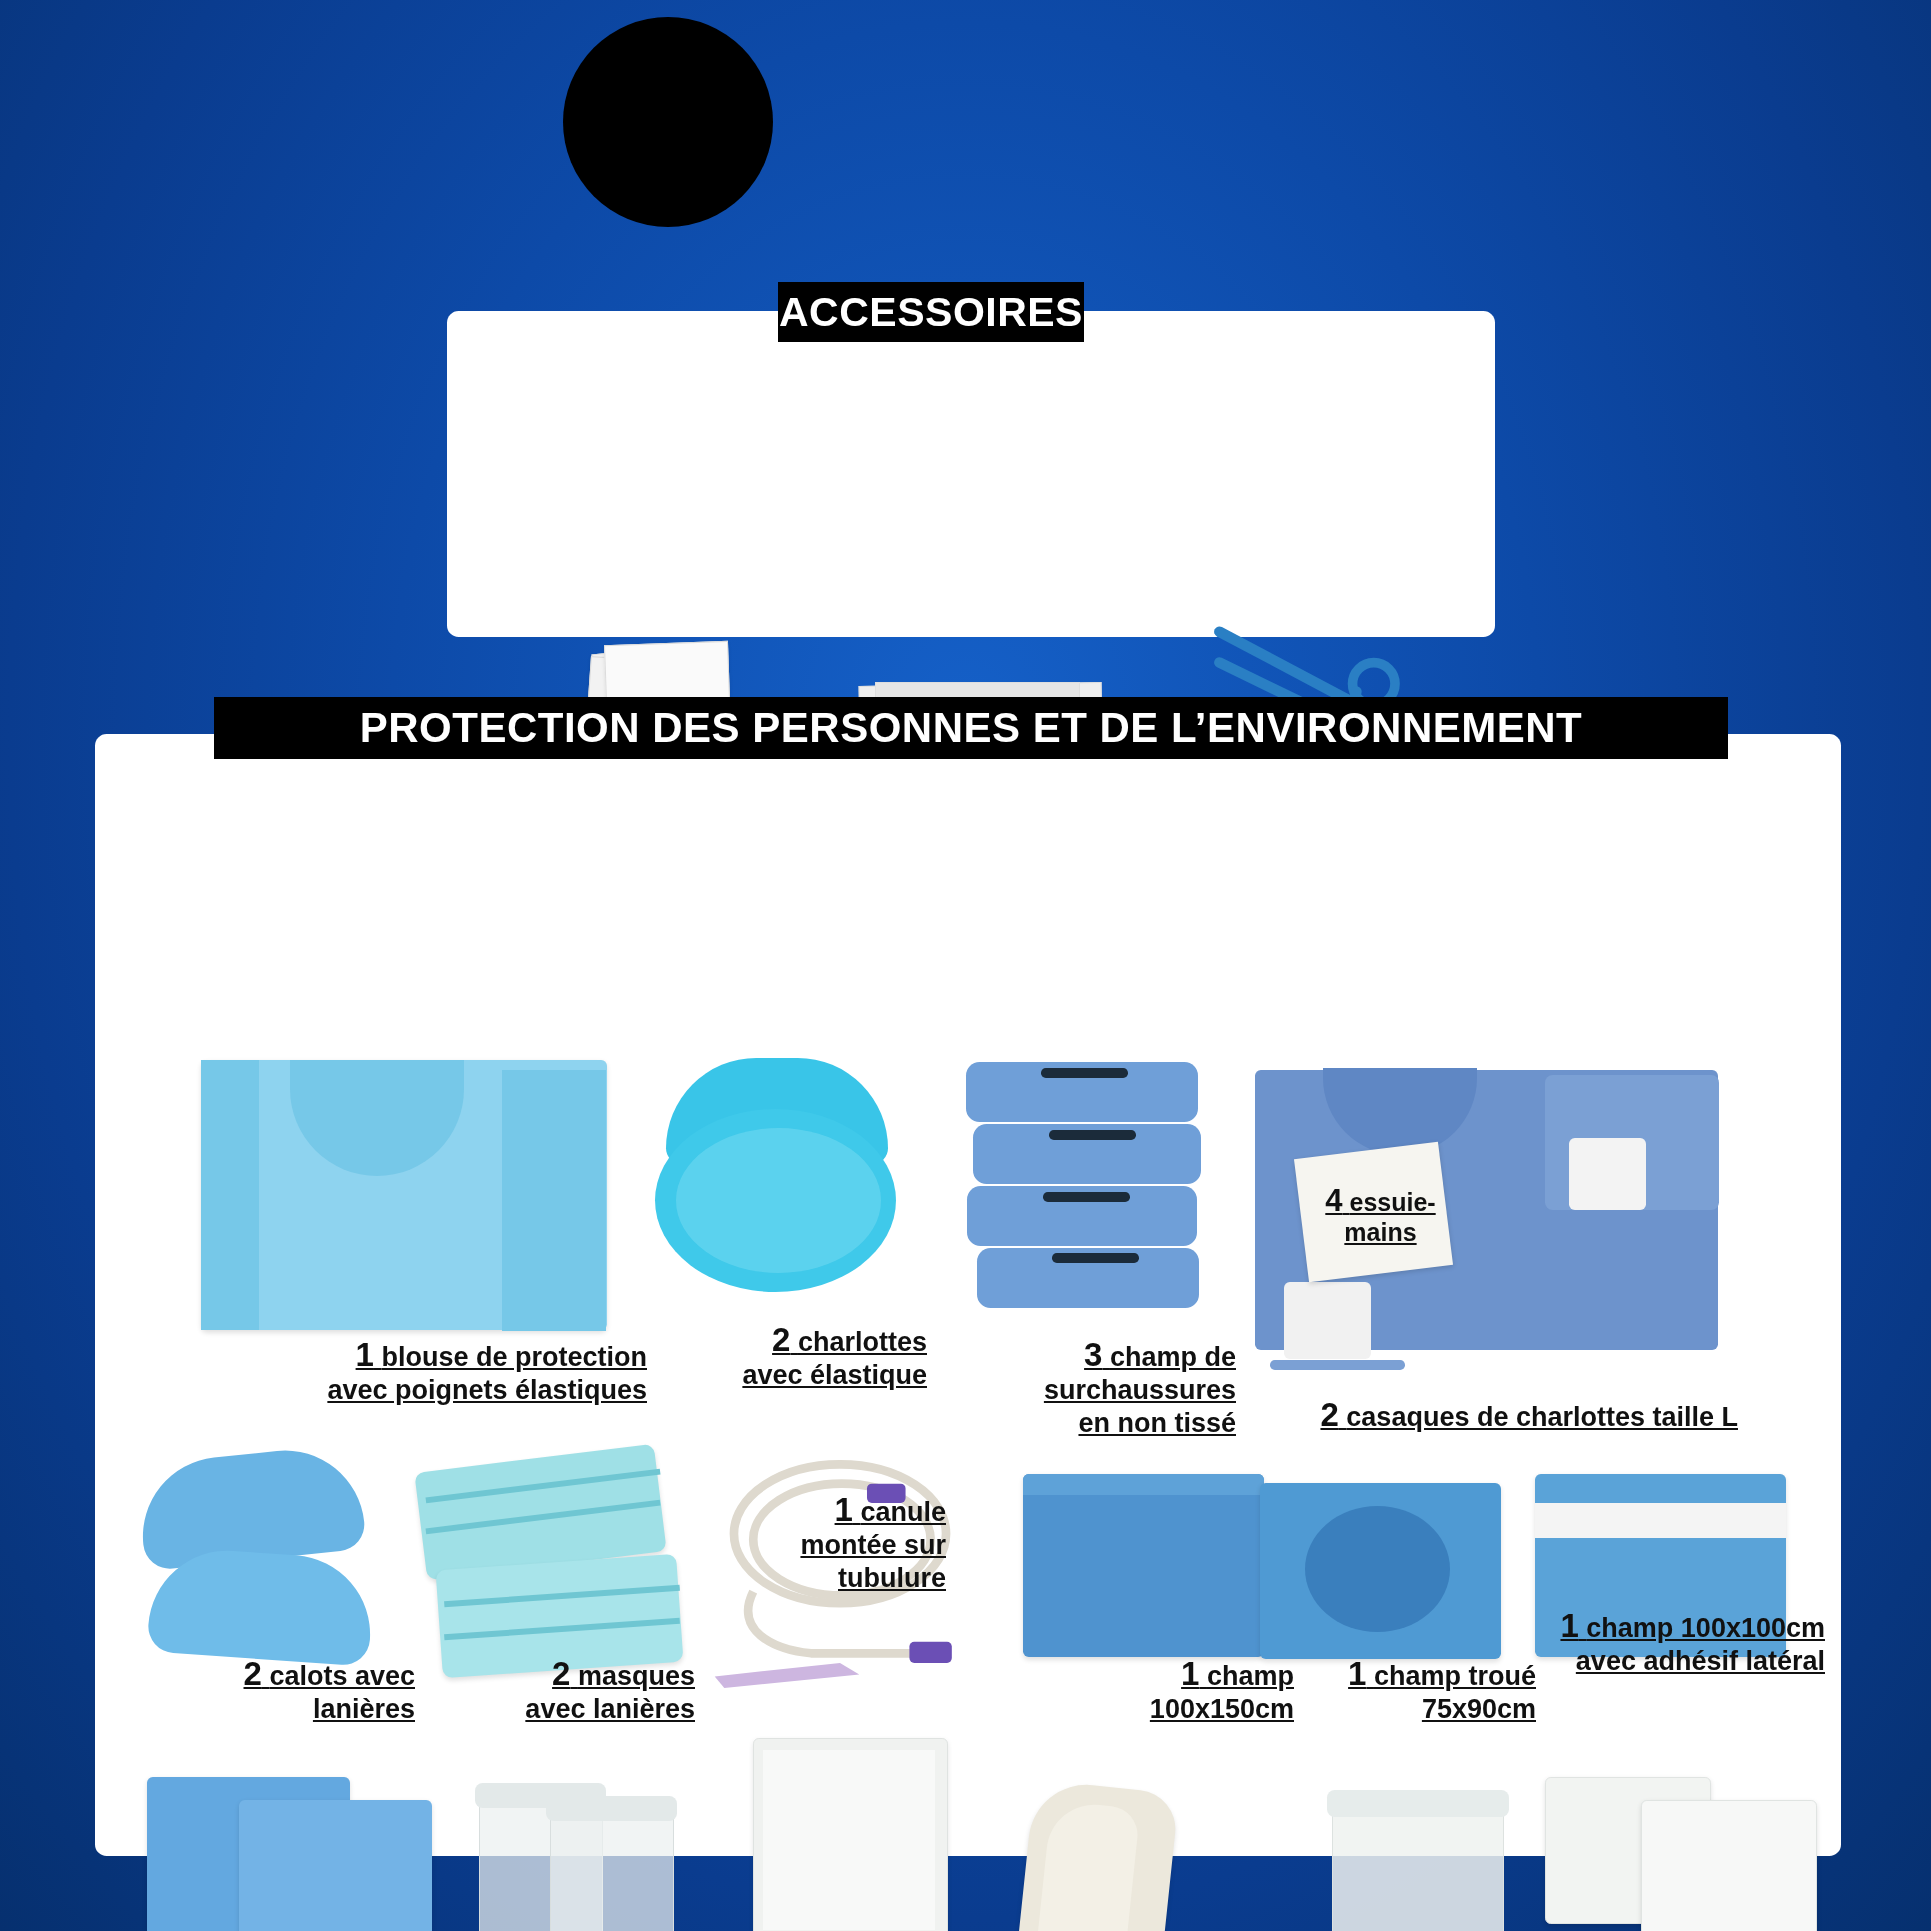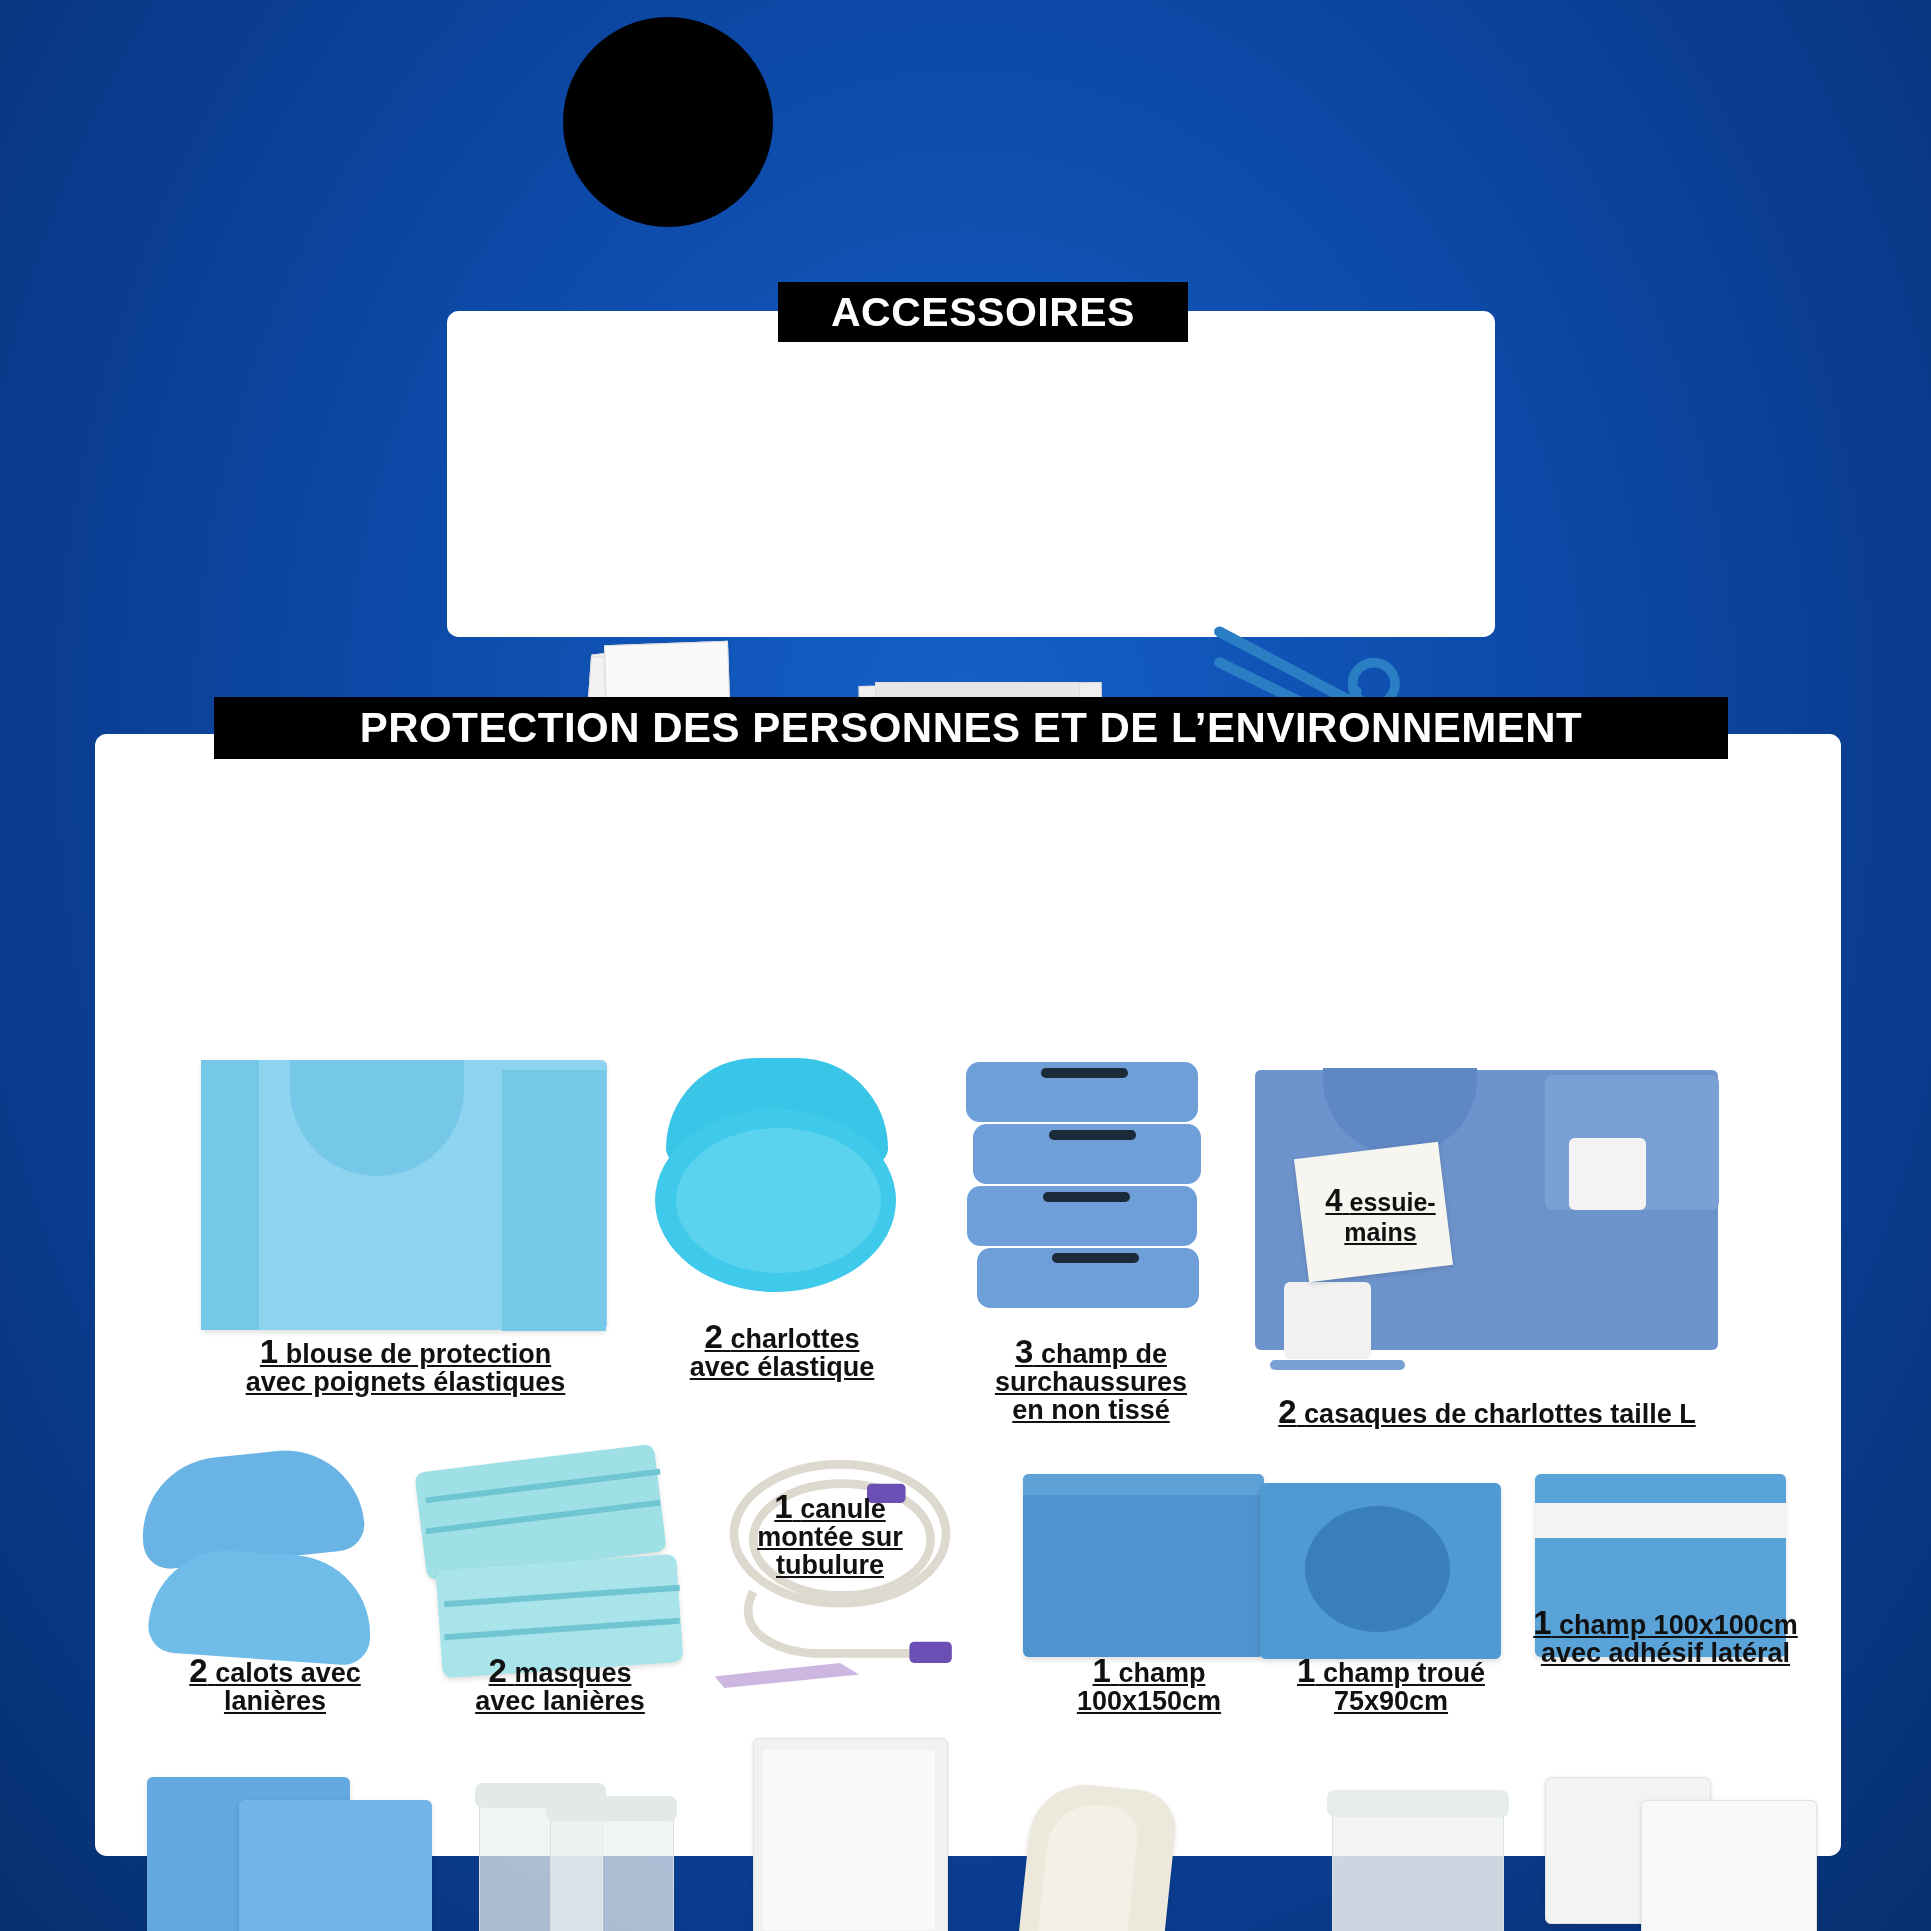--- a/index.html
+++ b/index.html
@@ -66,21 +66,21 @@
   
   #panel-accessoires {
     left: 447px;
     top: 311px;
     width: 1048px;
     height: 326px;
   }
   #title-accessoires {
     left: 778px;
     top: 282px;
-    width: 410px;
+    width: 306px;
     height: 60px;
     font-size: 41px;
   }
 
   
   #panel-protection {
     left: 95px;
     top: 734px;
     width: 1746px;
     height: 1122px;
@@ -102,21 +102,22 @@
     font-weight: bold;
     line-height: 30px;
     text-decoration: underline;
   }
   .caption .qty {
     font-size: 31px;
     font-weight: bold;
   }
   .caption.big {
     font-size: 27px;
-    line-height: 28px;
+    line-height: 33px;
+    text-align: right;
   }
   .caption.big .qty { font-size: 33px; }
 
   .item { position: absolute; }
 
   
   .shape { position: absolute; }
 
   
   .gauze {

